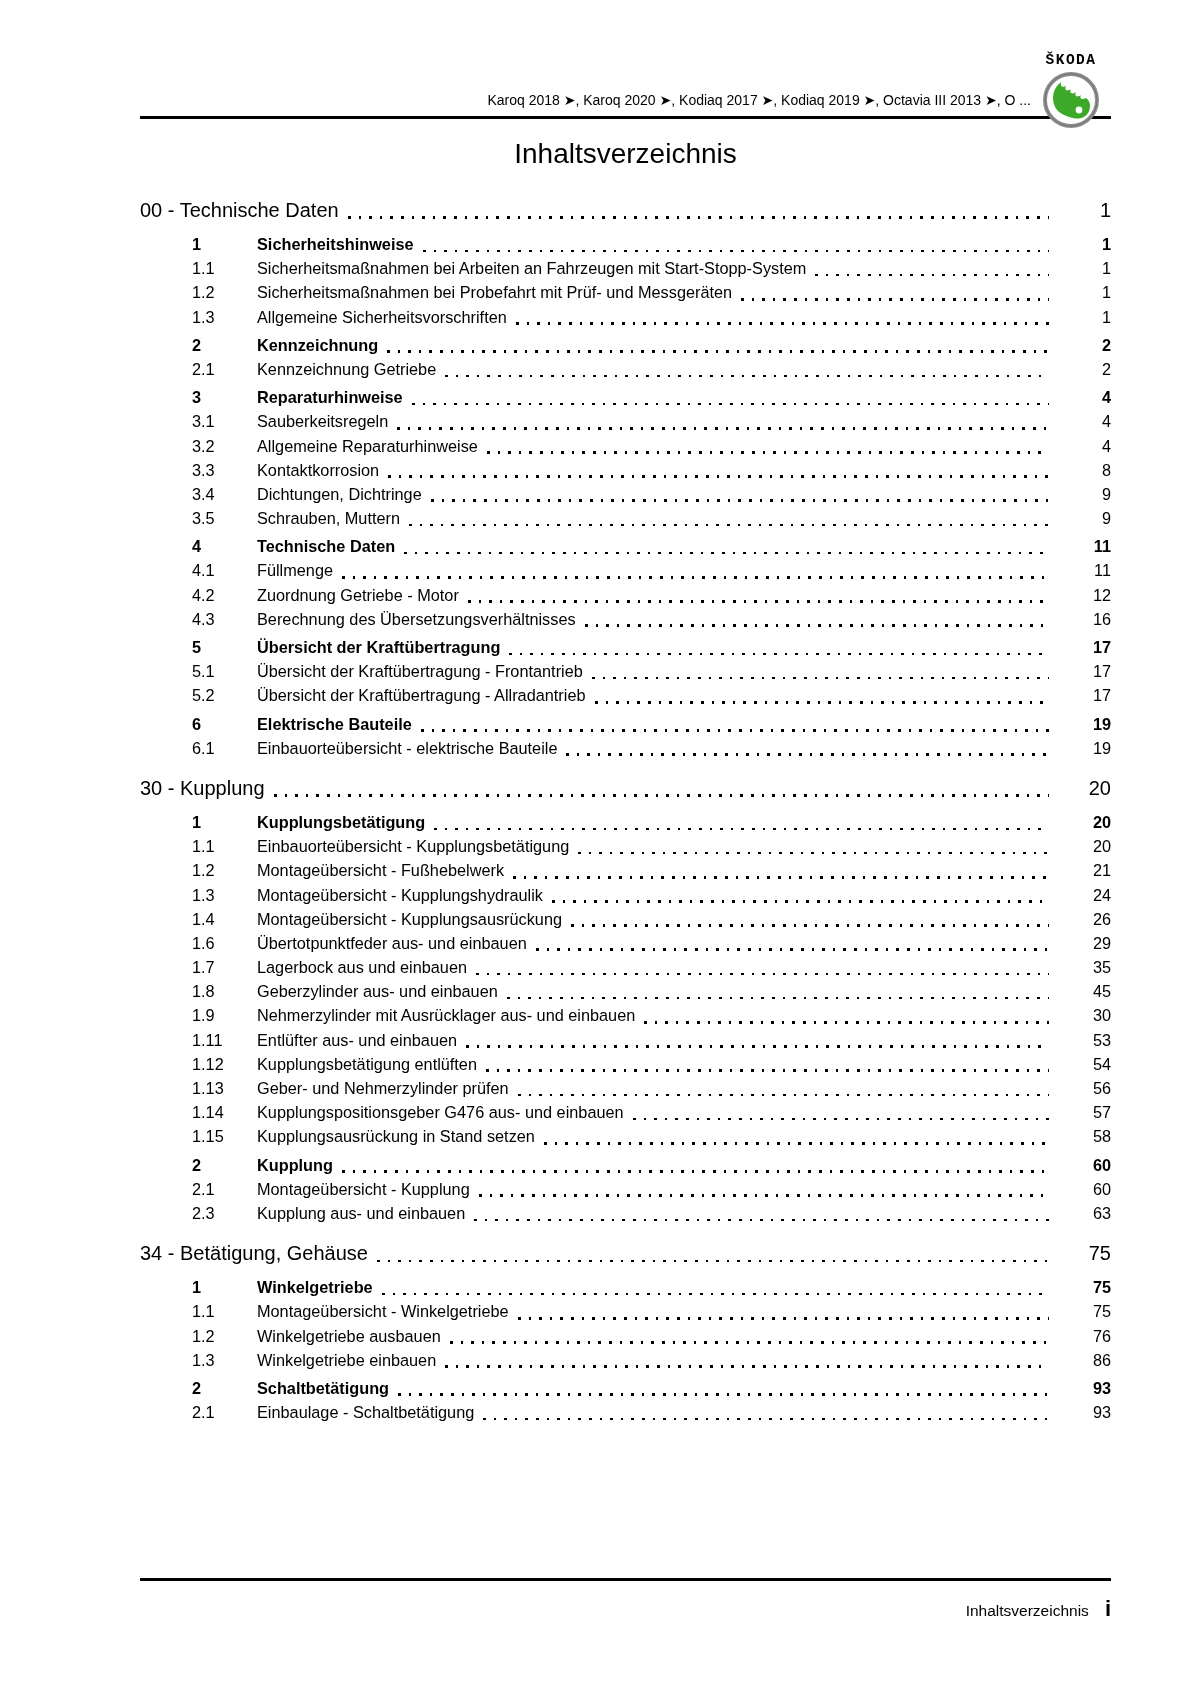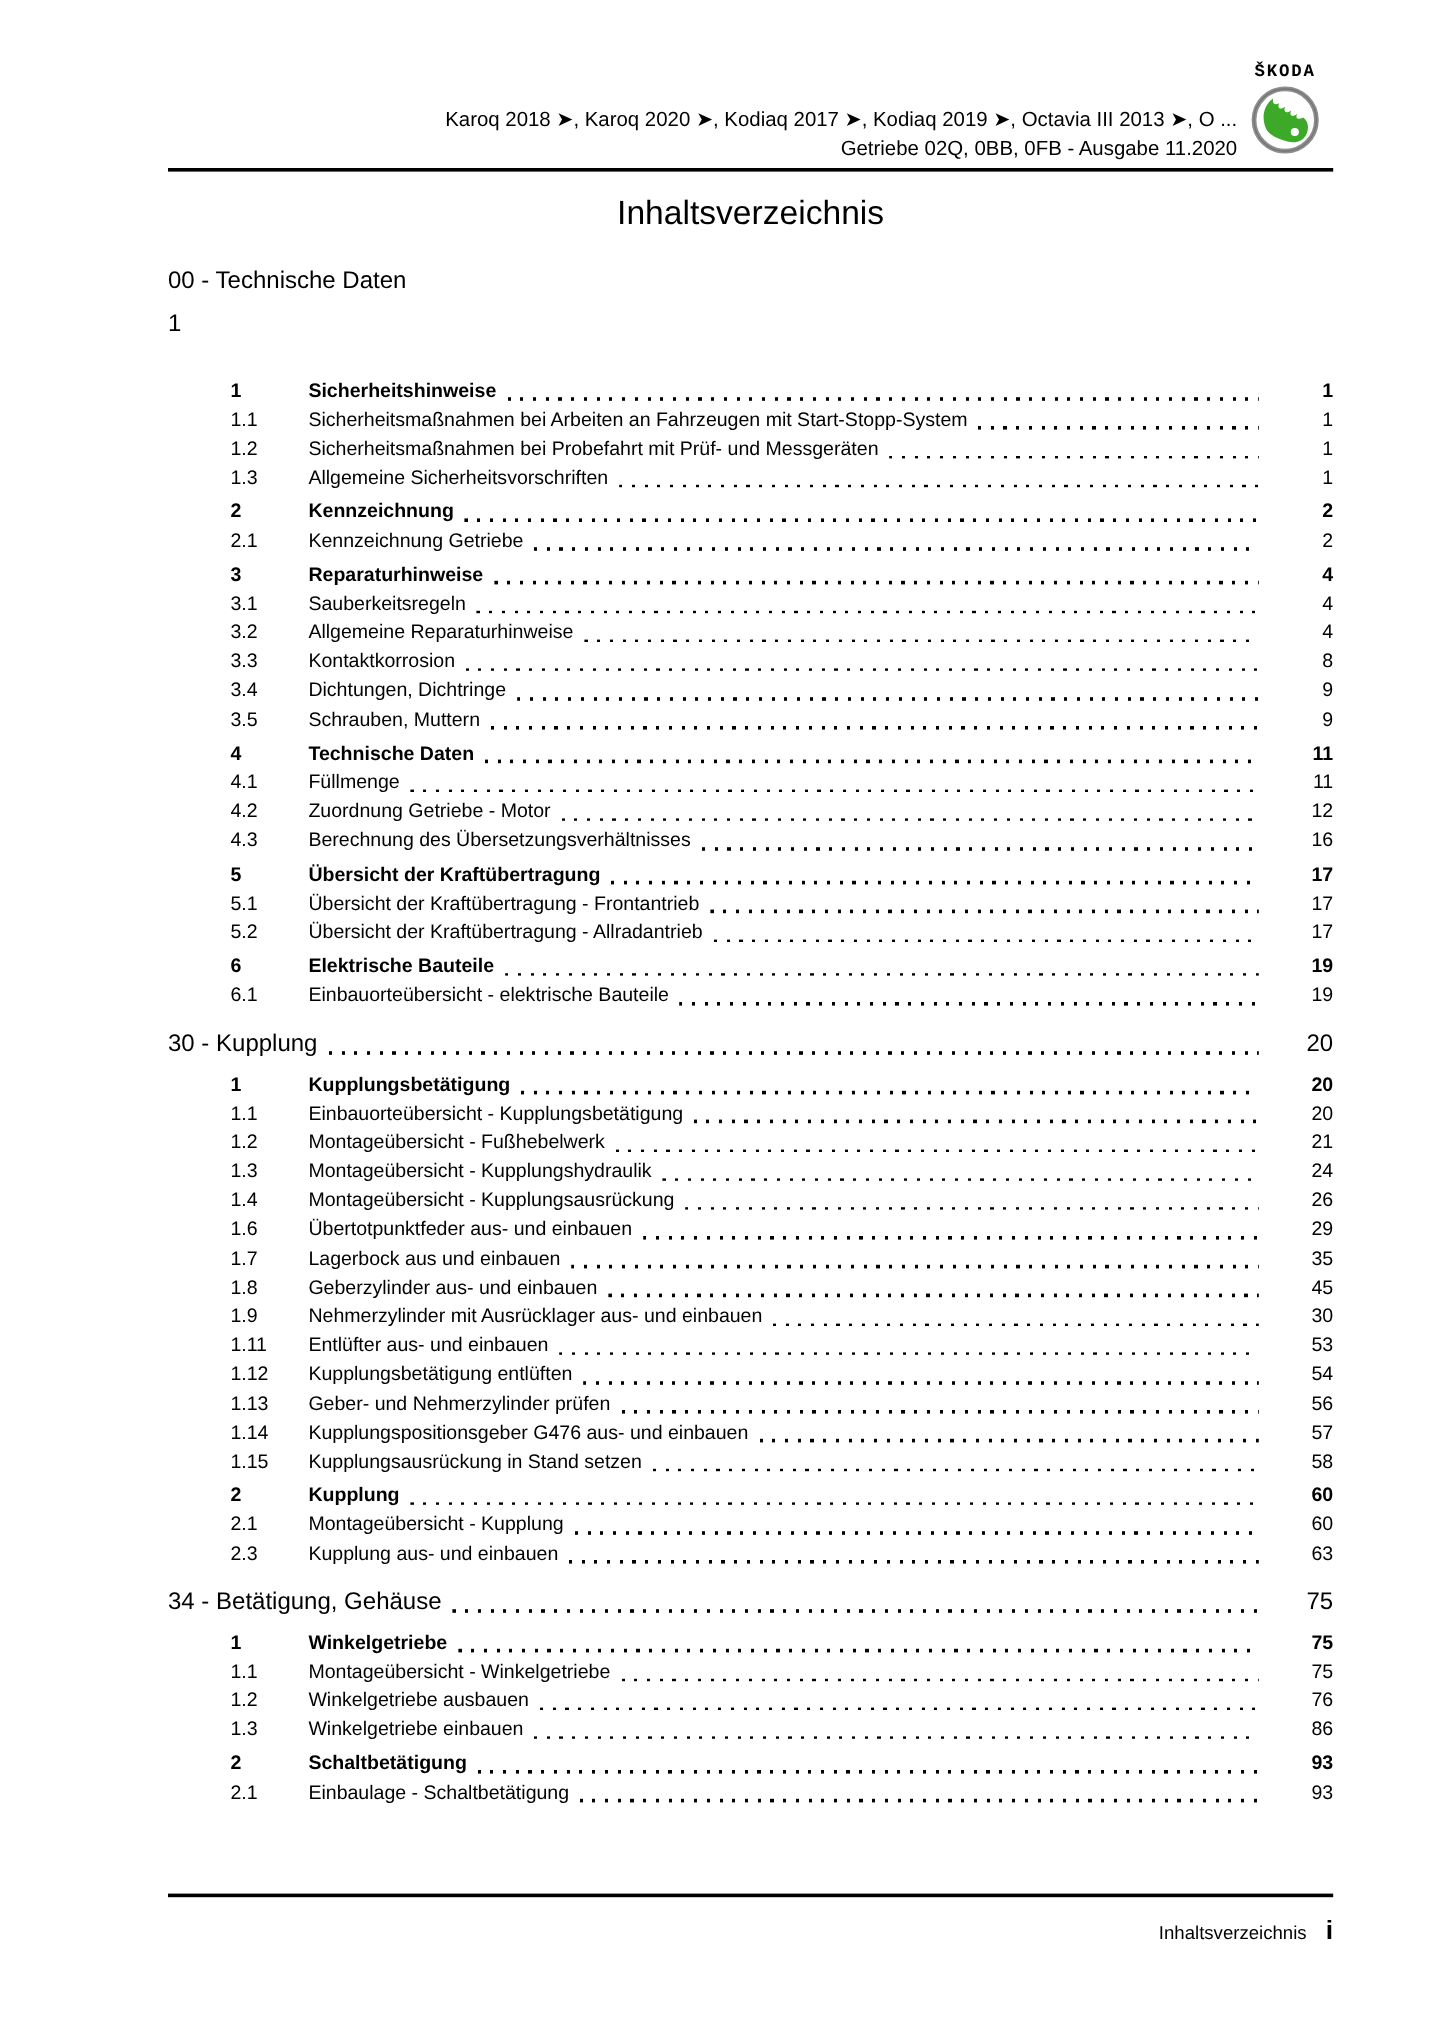--- a/index.html
+++ b/index.html
@@ -9,21 +9,21 @@
     background:#ffffff;
     font-family:"Liberation Sans",sans-serif;
     color:#000;
     overflow:hidden;
   }
   
   .header-text{
     padding-top:88px;
     margin-right:160px;
     text-align:right;
-    font-size:17px;
+    font-size:14px;
     line-height:24px;
     color:#000;
   }
   .logo{
     position:absolute;
     top:52px;left:1034px;width:74px;
     text-align:center;
     font-family:Liberation Mono, monospace;
   }
   .logo-word{
@@ -47,21 +47,21 @@
   
   .toc{
     margin:26px 80px 0 140px; 
   }
   .toc-chapter-row{
     display:flex;align-items:baseline;
     font-size:20px;line-height:28px;
     margin-top:14px;margin-bottom:8px;
     white-space:nowrap;
   }
-  .toc-chapter-row:first-child{margin-top:0;flex-direction:column;}
+  .toc-chapter-row:first-child{margin-top:0;}
   .entry{
     display:flex;align-items:baseline;
     font-size:16.3px;line-height:24.2px;height:24.2px;
     padding-left:52px;
     white-space:nowrap;
   }
   .entry.bold{font-weight:bold;margin-top:4px;}
   .e-num{flex:0 0 65px;}
   .e-title{flex:0 0 auto;}
   .dots{
@@ -85,21 +85,20 @@
   }
   .footer .f-page{font-size:22px;font-weight:bold;}
 </style>
 </head>
 <body>
 
 <div class="page">
 
   <div class="header-text">
     <div>Karoq 2018 ➤, Karoq 2020 ➤, Kodiaq 2017 ➤, Kodiaq 2019 ➤, Octavia III 2013 ➤, O ...</div>
-    <div>Getriebe 02Q, 0BB, 0FB - Ausgabe 11.2020</div>
   </div>
 
   <div class="logo">
     <div class="logo-word">ŠKODA</div>
     <svg width="60" height="60" viewBox="0 0 60 60">
       <circle cx="30" cy="30" r="26" fill="#ffffff" stroke="#8e8e8e" stroke-width="4"></circle>
       <circle cx="30" cy="30" r="26" fill="none" stroke="#555555" stroke-width="1" opacity="0.5"></circle>
       <path fill="#3caa28" d="M14,37 C10,28 12,18 20,12 C19,16 21,18 25,16 C23,20 26,22 30,19 C28,23 31,25 35,22 C33,26 36,28 40,25 C38,29 41,30 45,28 C49,31 50,36 48,41 C46,47 39,50 32,48 C24,46 17,43 14,37 Z"></path>
       <circle cx="38" cy="40" r="3.4" fill="#ffffff"></circle>
     </svg>

